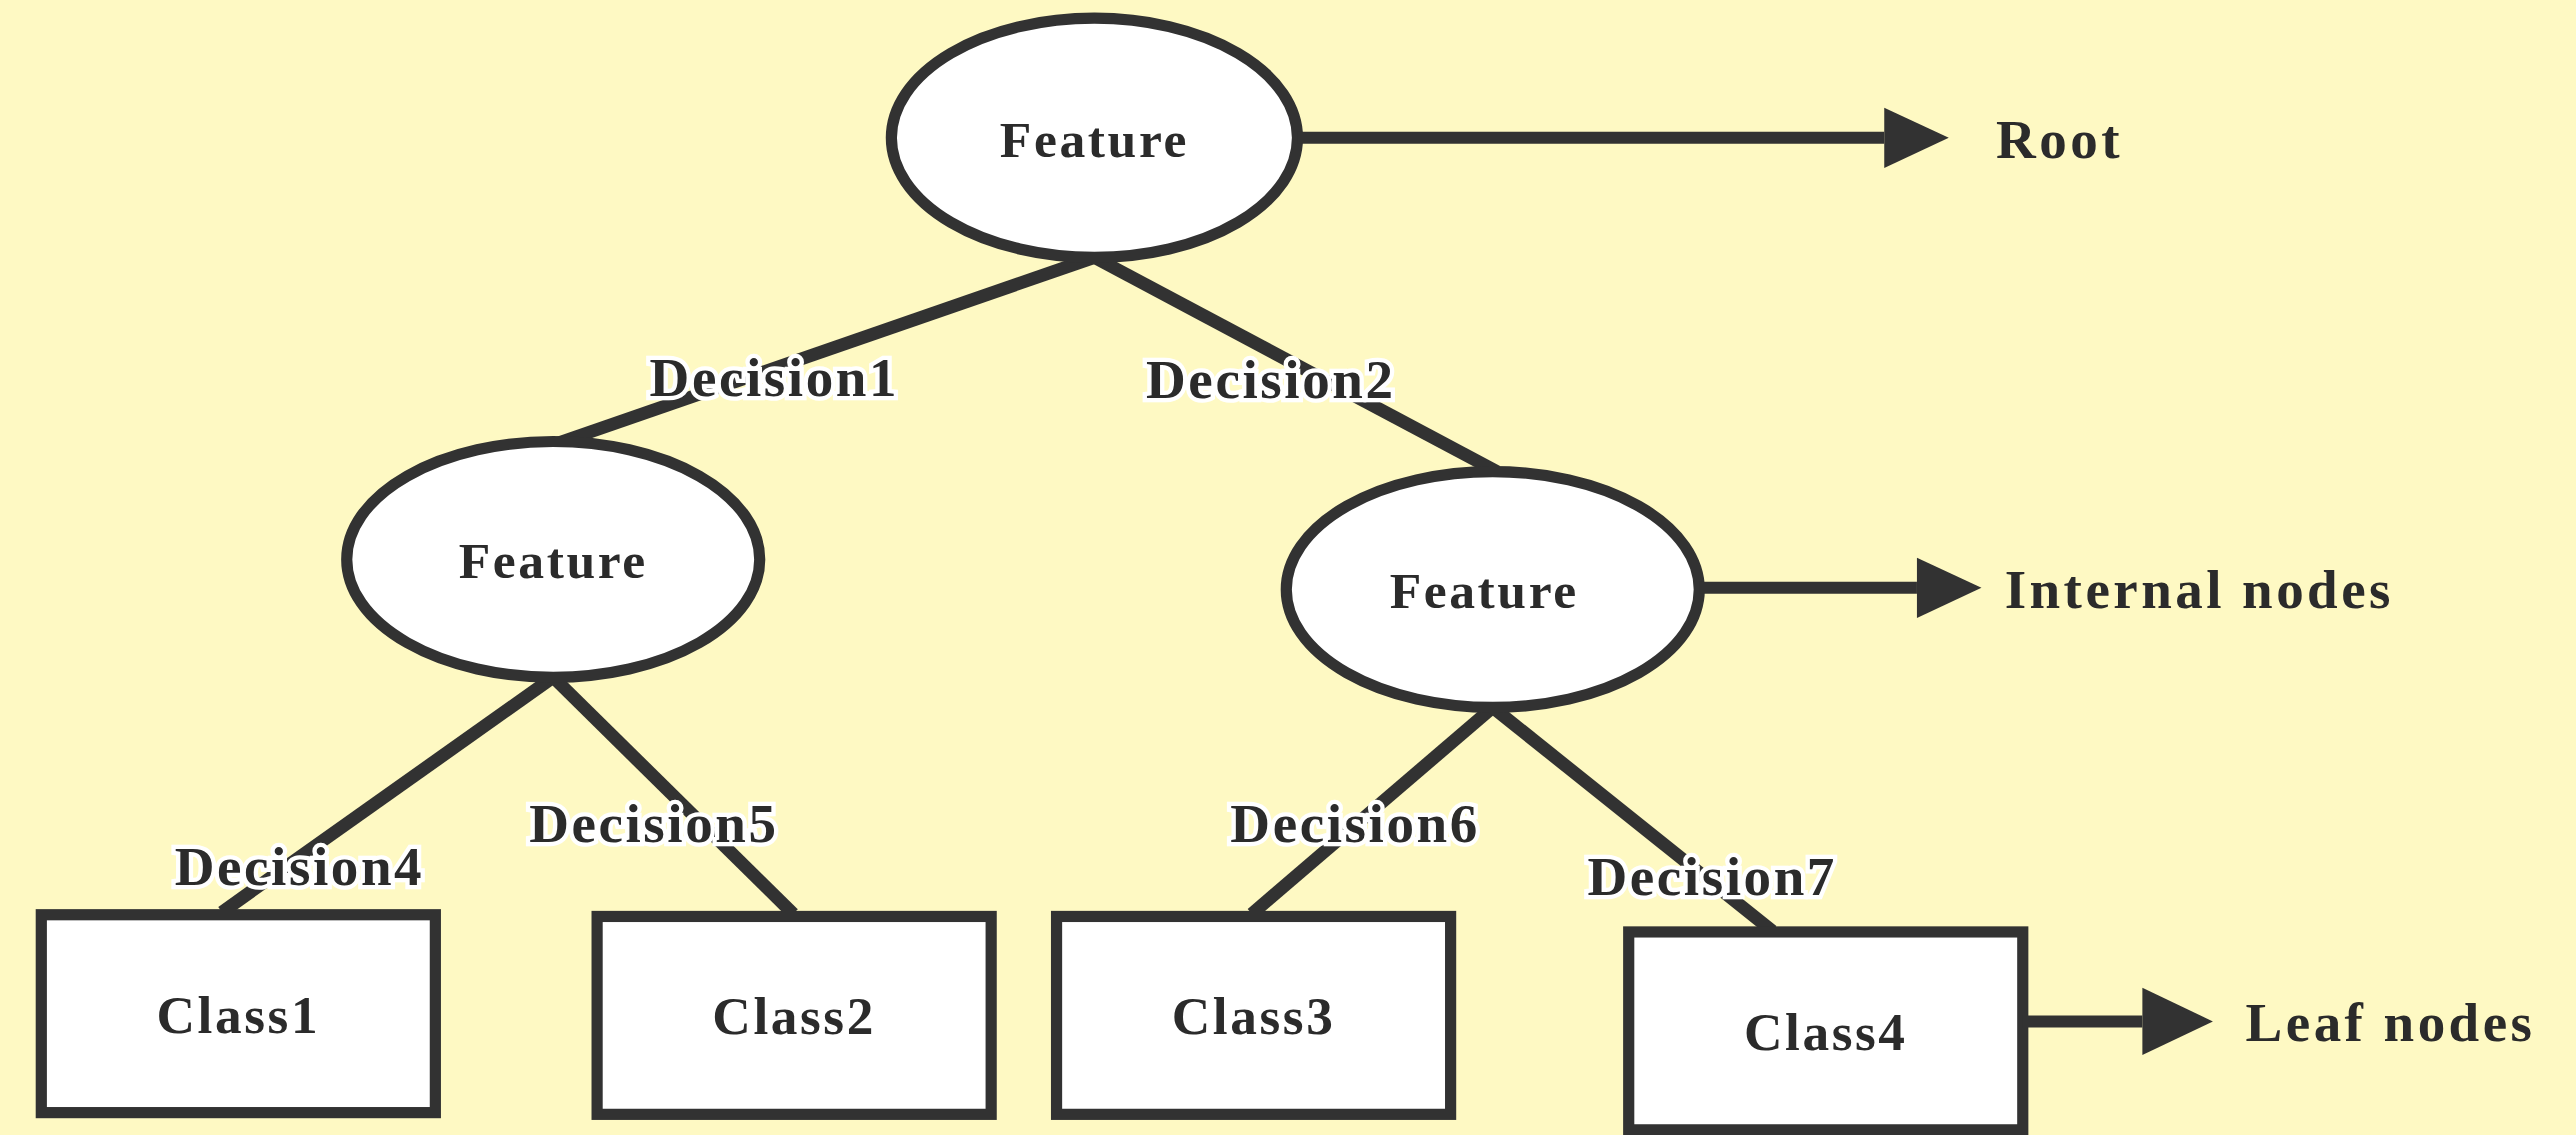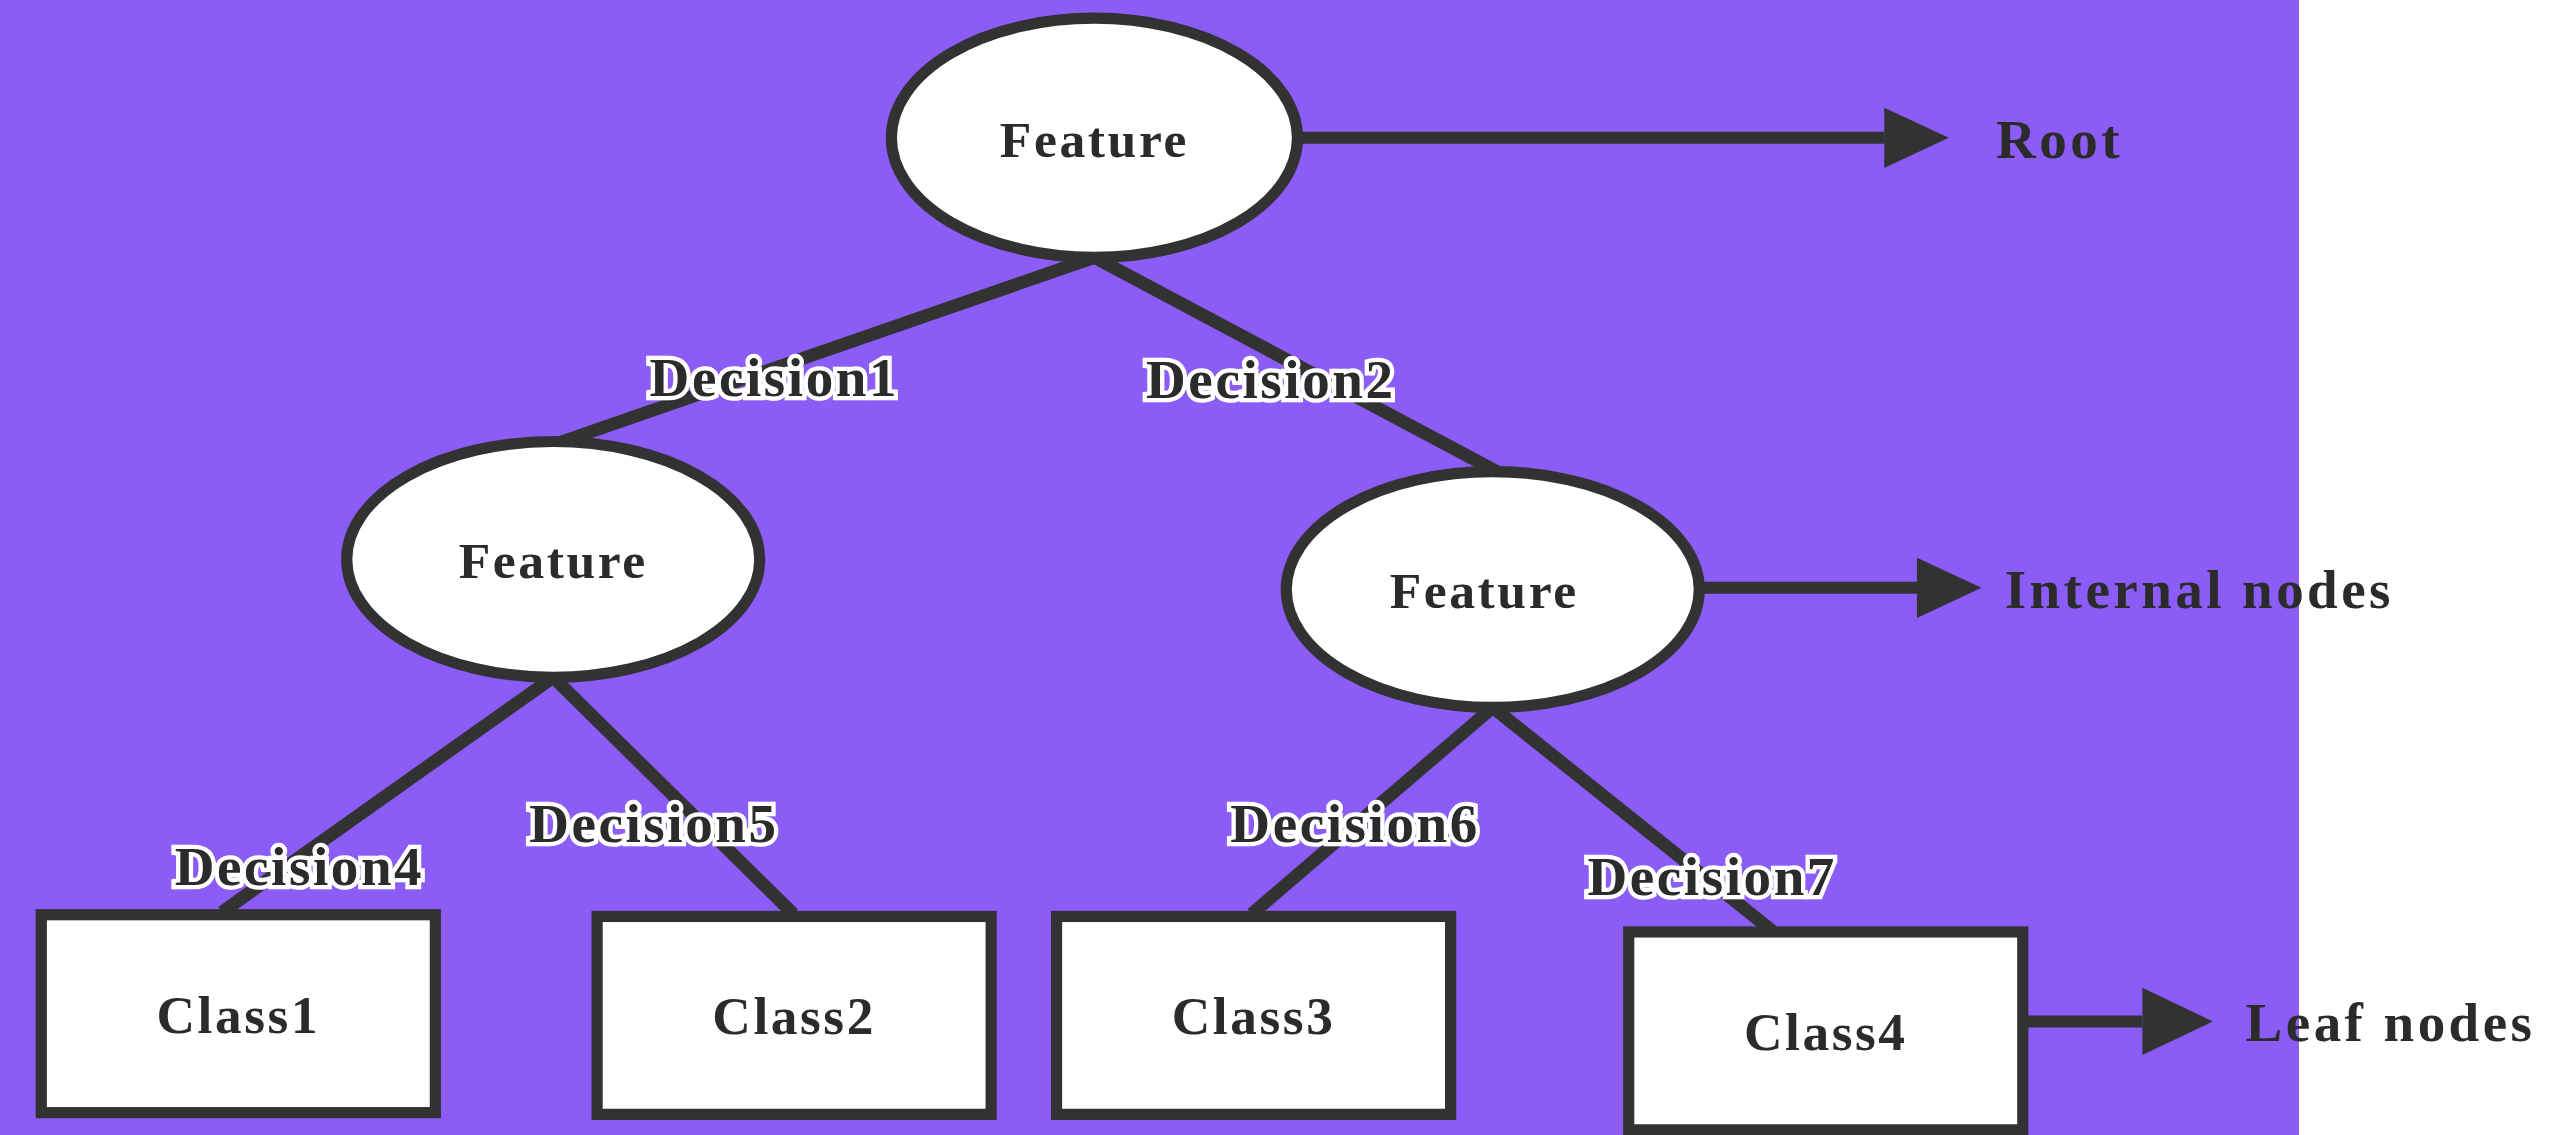--- a/index.html
+++ b/index.html
@@ -2,21 +2,21 @@
 <html style="font-size:13.8px"><head>
 <meta charset="utf-8">
 <title>Decision Tree Diagram</title>
 <style>
   html,body{margin:0;padding:0;background:#ffffff;}
   body{
     width:2576px;height:1136px;
     font-family:"Liberation Serif", "DejaVu Serif", serif;
     overflow:hidden;
   }
-  #canvas{position:relative;width:2299px;height:1136px;background:#8b5cf6;}
+  #canvas{position:relative;width:2576px;height:1136px;background:#fef9c3;}
   svg#diagram{position:absolute;left:0;top:0;width:2576px;height:1136px;display:block;}
   .edge{fill:none;stroke:#323232;stroke-width:15;stroke-linecap:butt;}
   .arrowline{fill:none;stroke:#323232;stroke-width:14;}
   .nodeshape{fill:#ffffff;stroke:#323232;stroke-width:13;}
   .boxshape{fill:#ffffff;stroke:#323232;stroke-width:13;}
   .arrowhead{fill:#323232;stroke:none;}
   text{
     font-family:"Liberation Serif","DejaVu Serif",serif;
     font-weight:bold;
     fill:#2b2b2b;

